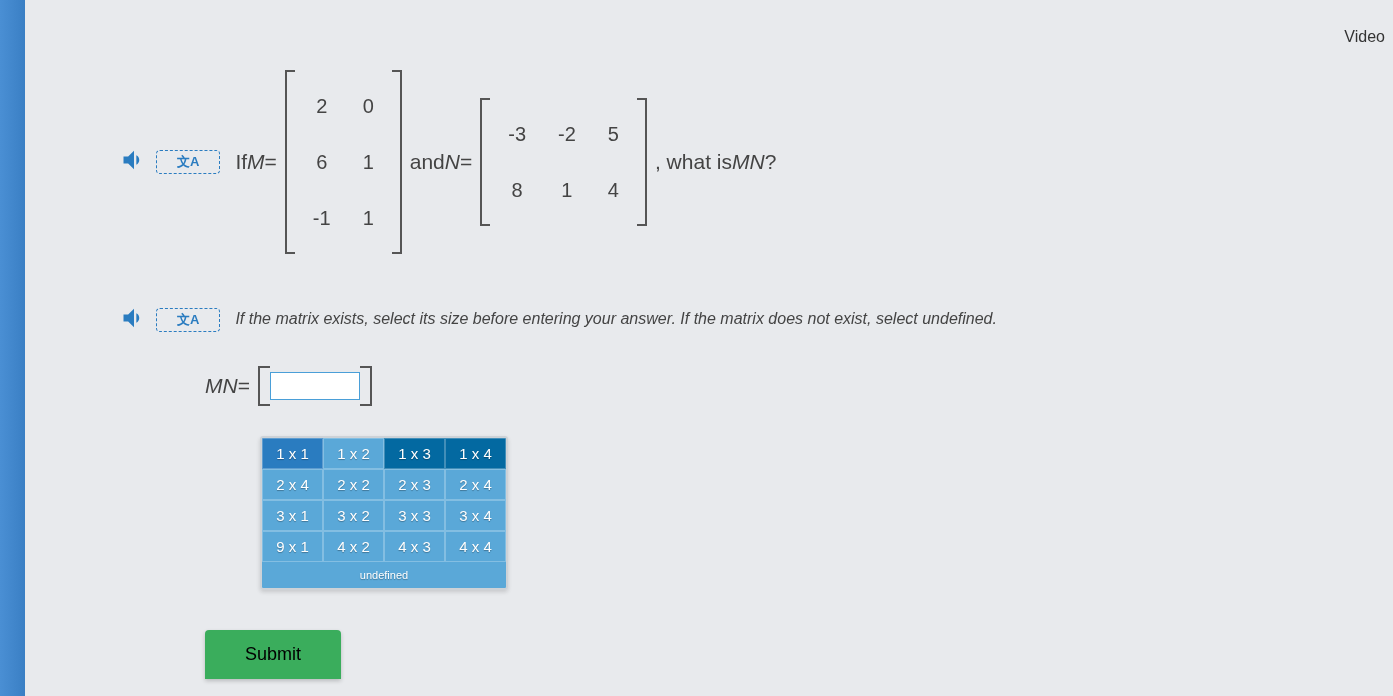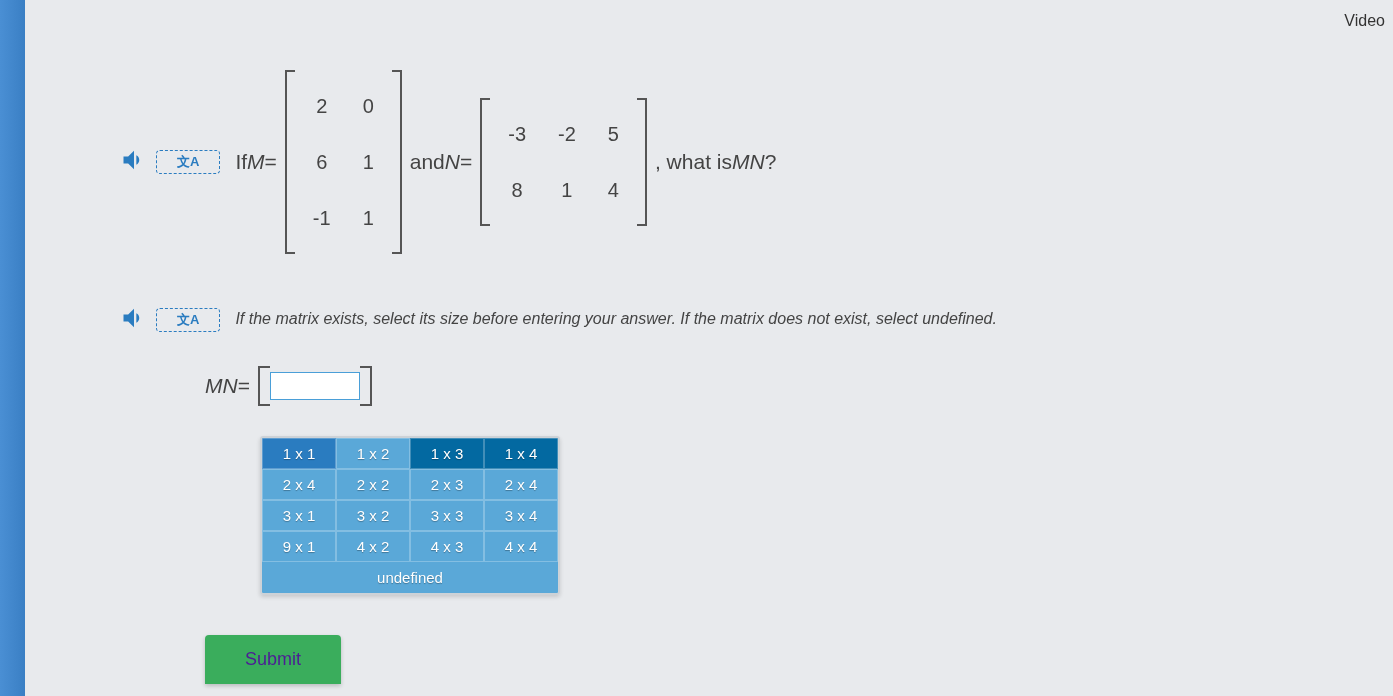--- a/index.html
+++ b/index.html
@@ -23,21 +23,21 @@
       position: absolute;
       left: 60px;
       top: 0;
       right: 0;
       padding: 40px 40px 0 60px;
       color: #444;
     }
     .video-link {
       position: absolute;
       right: 8px;
-      top: 12px;
+      top: 28px;
       font-size: 16px;
       color: #333;
     }
     .question-row {
       display: flex;
       align-items: center;
       margin-bottom: 50px;
       margin-top: 30px;
     }
     .instruction-row {
@@ -128,21 +128,21 @@
     .answer-matrix::after { right: 0; border-right: 2.5px solid #555; }
     .answer-input {
       width: 90px;
       height: 28px;
       border: 1.5px solid #4a9fd8;
       background: #fff;
     }
     .size-grid {
       margin-top: 30px;
       margin-left: 140px;
-      width: 300px;
+      width: 248px;
       border: 2px solid #cdd2d7;
       border-radius: 3px;
       overflow: hidden;
       box-shadow: 0 2px 4px rgba(0,0,0,0.15);
     }
     .size-grid-row { display: flex; }
     .size-cell {
       flex: 1;
       text-align: center;
       padding: 6px 0;
@@ -153,29 +153,29 @@
       cursor: pointer;
       text-shadow: 0 1px 1px rgba(0,0,0,0.3);
     }
     .size-cell.selected { background: #2a7cc0; }
     .size-cell.light { background: #0369a1; }
     .undefined-row {
       text-align: center;
       padding: 7px 0;
       background: #5aa8d8;
       color: #fff;
-      font-size: 15px;
+      font-size: 11px;
       cursor: pointer;
       text-shadow: 0 1px 1px rgba(0,0,0,0.3);
     }
     .submit-btn {
       margin-top: 40px;
       margin-left: 85px;
       background: #3aad5c;
-      color: #4c1d95;
+      color: #000000;
       border: none;
       padding: 14px 40px;
       font-size: 18px;
       border-radius: 4px 4px 0 0;
       cursor: pointer;
       box-shadow: 0 2px 4px rgba(0,0,0,0.2);
     }
   </style>
 </head>
 <body>

